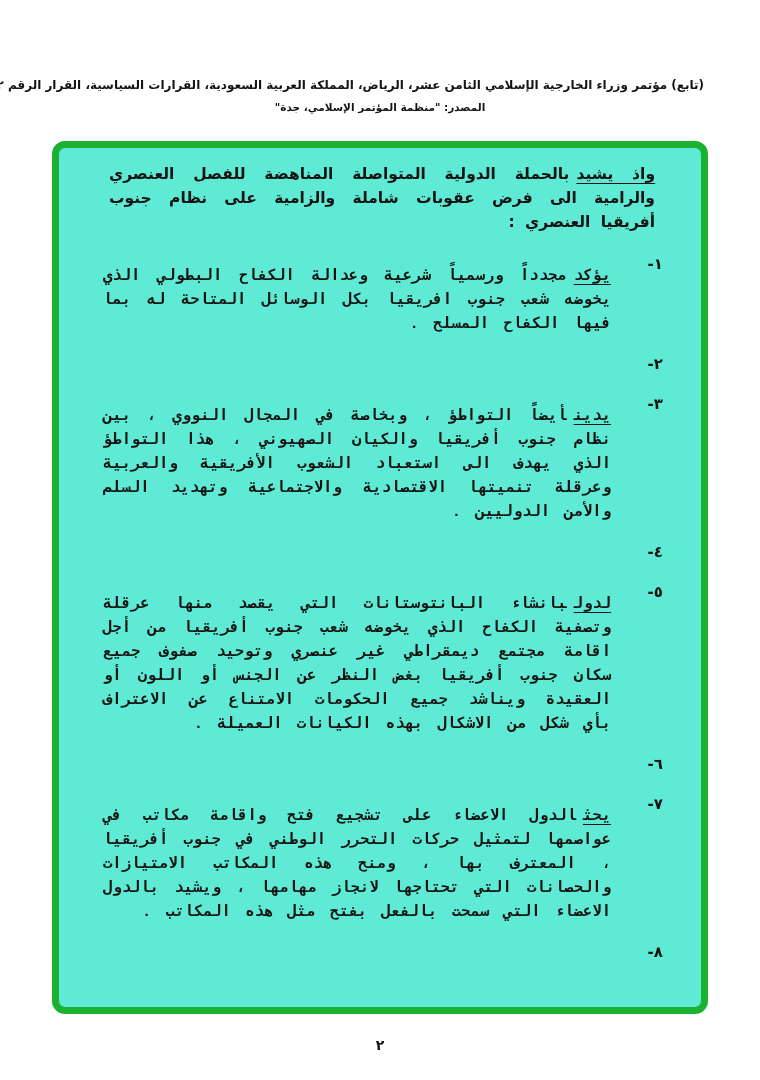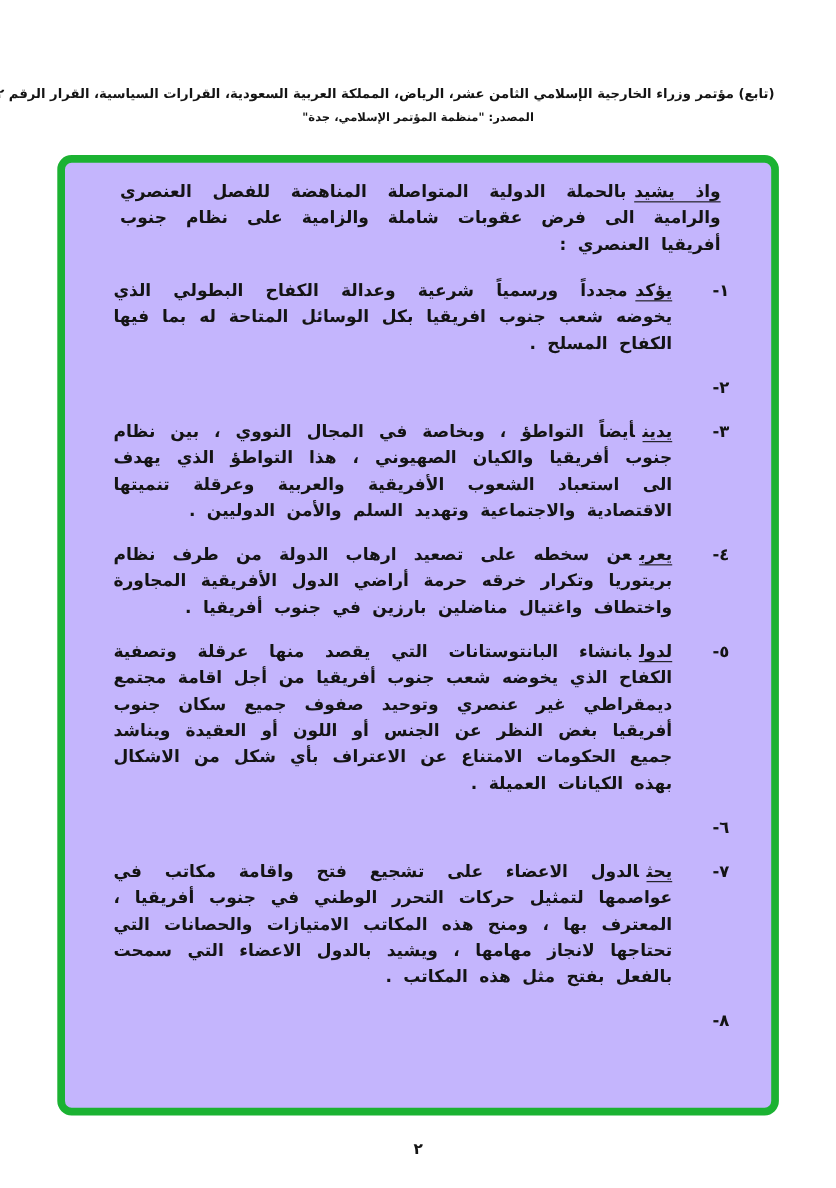--- a/index.html
+++ b/index.html
@@ -37,21 +37,21 @@
     position: absolute;
     top: 141px;
     left: 52px;
     width: 656px;
     height: 873px;
     box-sizing: border-box;
     border: 7px solid #1bb232;
     border-radius: 13px;
     padding: 14px 38px 0 30px;
     overflow: hidden;
-    background: #c4b5fd;
+    background: #5eead4;
   }
   .intro {
     margin: 0 8px 18px 20px;
     font-size: 15.5px;
     font-weight: bold;
     line-height: 24px;
     text-align: justify;
     text-align-last: right;
     word-spacing: 5px;
   }
@@ -62,27 +62,28 @@
   .num {
     flex: 0 0 28px;
     font-size: 15px;
     font-weight: bold;
     line-height: 24px;
     text-align: right;
     white-space: nowrap;
   }
   .txt {
     width: 508px;
-    margin: 0 24px 0 0;
+    margin: 12px 24px 0 0;
     font-size: 15.5px;
     font-weight: bold;
     line-height: 24px;
     text-align: justify;
     text-align-last: right;
     word-spacing: 5px;
+    font-family: Liberation Mono, monospace;
   }
   .lead {
     text-decoration: underline;
     text-underline-offset: 4px;
     margin-left: 7px;
   }
   .pagenum {
     position: absolute;
     bottom: 27px;
     left: 0;
@@ -114,21 +115,20 @@
       <span class="num">٢-</span>
     </div>
 
     <div class="item">
       <span class="num">٣-</span>
       <p class="txt"><span class="lead">يدين</span><span>أيضاً التواطؤ ، وبخاصة في المجال النووي ، بين نظام جنوب أفريقيا والكيان الصهيوني ، هذا التواطؤ الذي يهدف الى استعباد الشعوب الأفريقية والعربية وعرقلة تنميتها الاقتصادية والاجتماعية وتهديد السلم والأمن الدوليين .</span></p>
     </div>
 
     <div class="item">
       <span class="num">٤-</span>
-      <p class="txt"><span class="lead">يعرب</span><span>عن سخطه على تصعيد ارهاب الدولة من طرف نظام بريتوريا وتكرار خرقه حرمة أراضي الدول الأفريقية المجاورة واختطاف واغتيال مناضلين بارزين في جنوب أفريقيا .</span></p>
     </div>
 
     <div class="item">
       <span class="num">٥-</span>
       <p class="txt"><span class="lead">لدول</span><span>بانشاء البانتوستانات التي يقصد منها عرقلة وتصفية الكفاح الذي يخوضه شعب جنوب أفريقيا من أجل اقامة مجتمع ديمقراطي غير عنصري وتوحيد صفوف جميع سكان جنوب أفريقيا بغض النظر عن الجنس أو اللون أو العقيدة ويناشد جميع الحكومات الامتناع عن الاعتراف بأي شكل من الاشكال بهذه الكيانات العميلة .</span></p>
     </div>
 
     <div class="item">
       <span class="num">٦-</span>
     </div>

